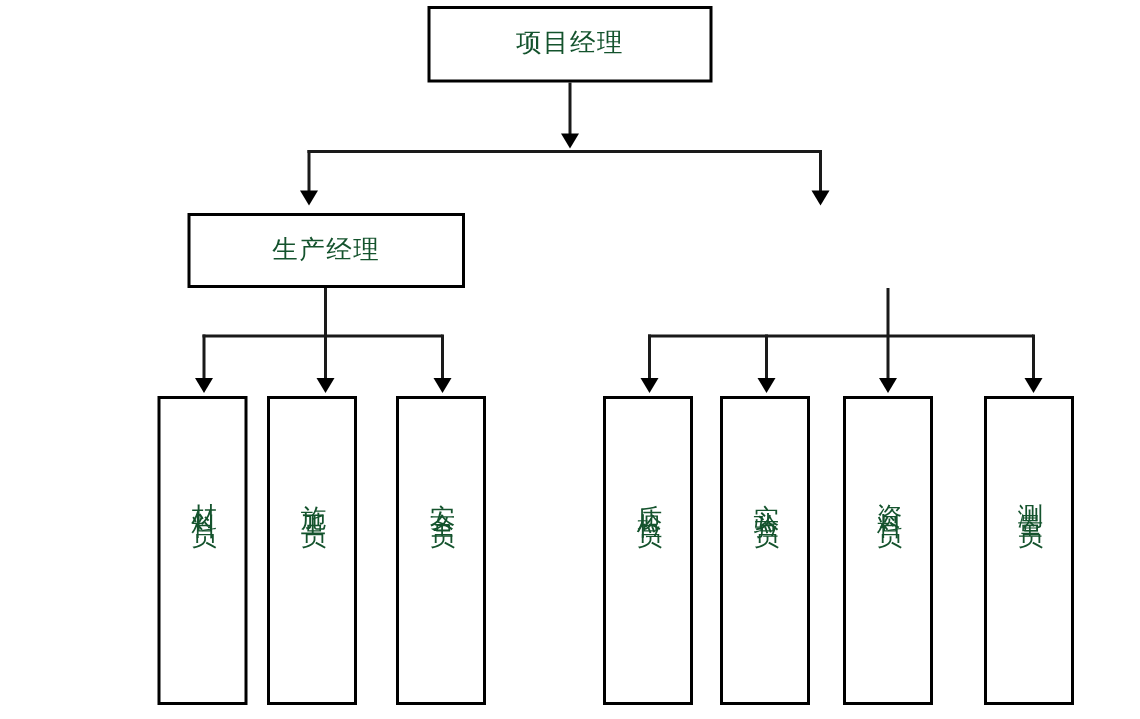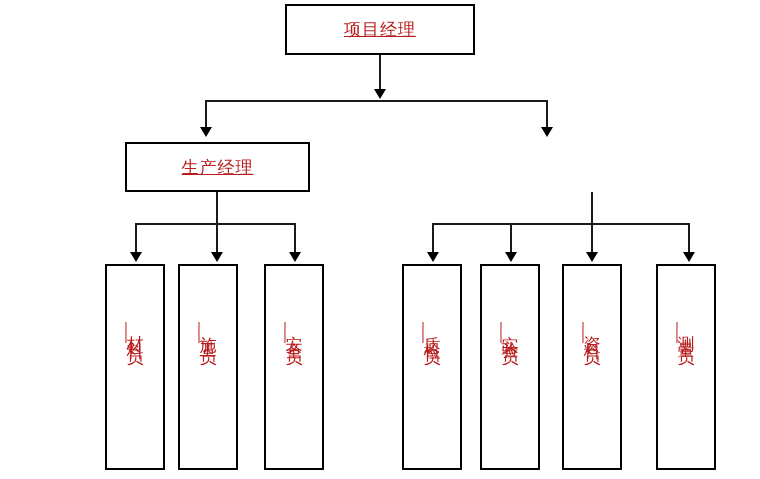--- a/index.html
+++ b/index.html
@@ -33,25 +33,24 @@
   }
   .node-box.level-2 {
     border-width: 2px;
   }
   .node-box.level-3 {
     border-width: 2px;
   }
   .node-label {
     font-size: 17px;
     line-height: 1.35;
-    color: #b91c1c;
+    color: #14532d;
     letter-spacing: 1px;
     white-space: nowrap;
     font-family: "DejaVu Serif", "Liberation Serif", serif;
-    text-decoration: underline;
   }
   
   .node-box.vertical {
     align-items: flex-start;
     justify-content: center;
   }
   .node-box.vertical .node-label {
     writing-mode: vertical-rl;
     text-orientation: upright;
     letter-spacing: 7px;

